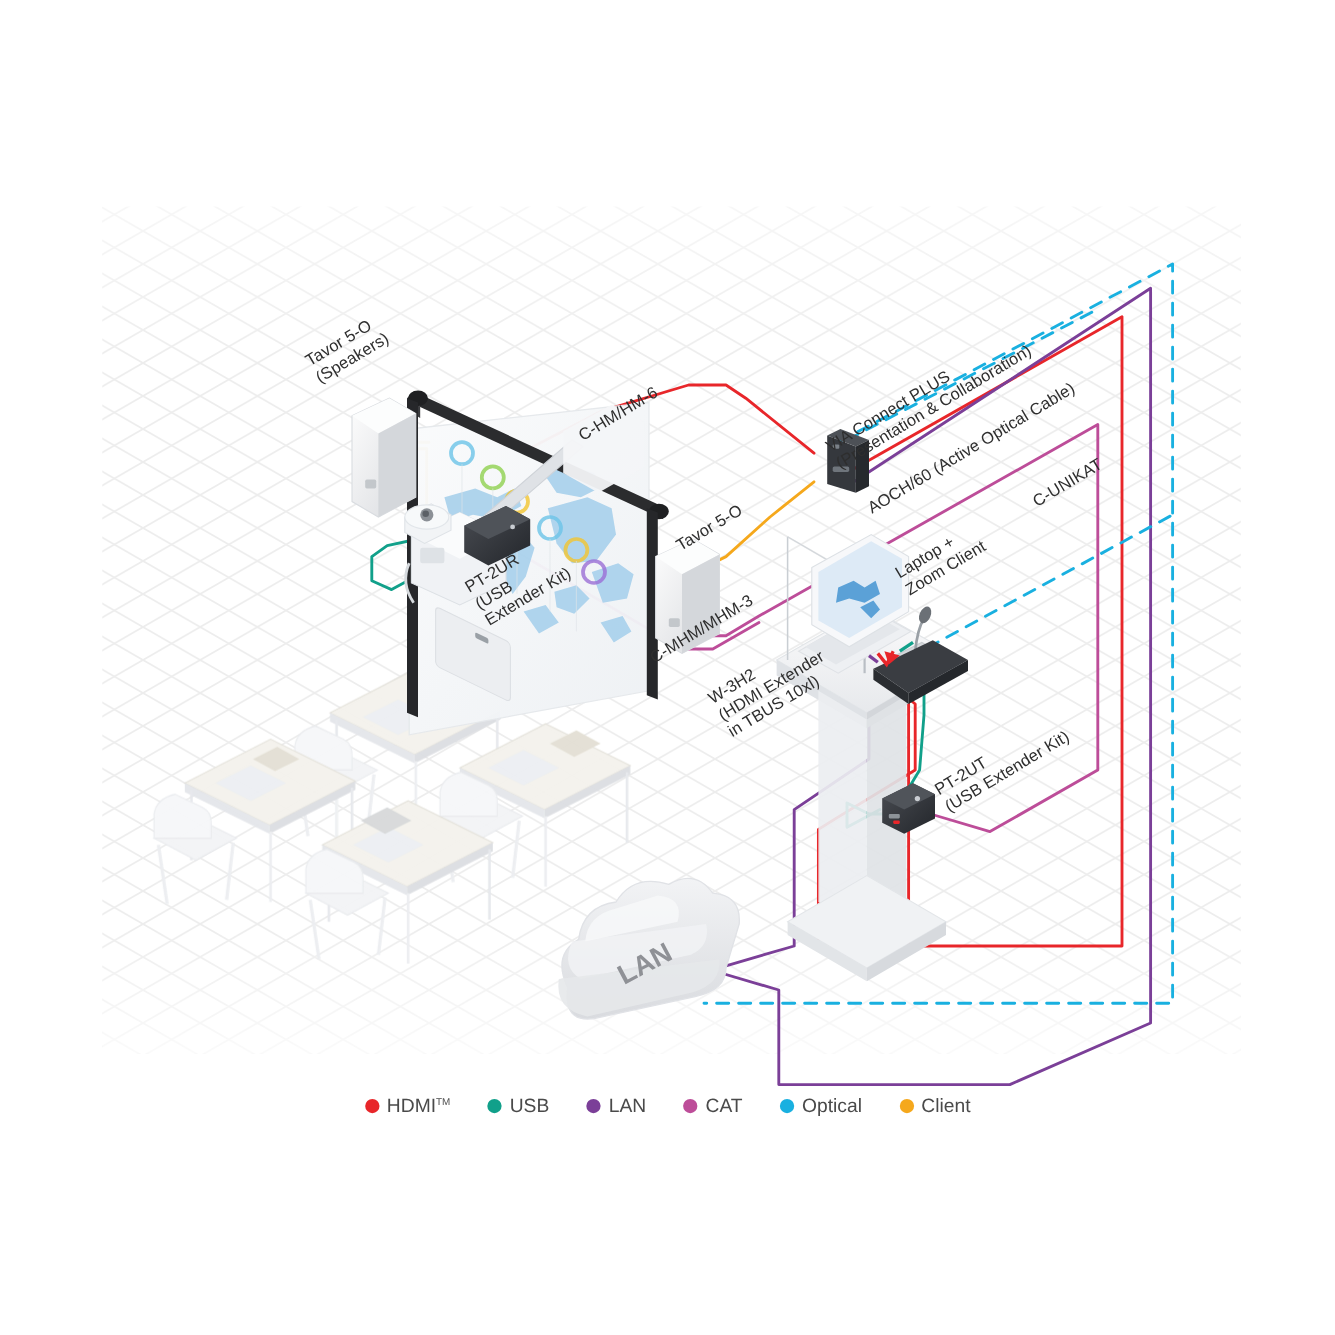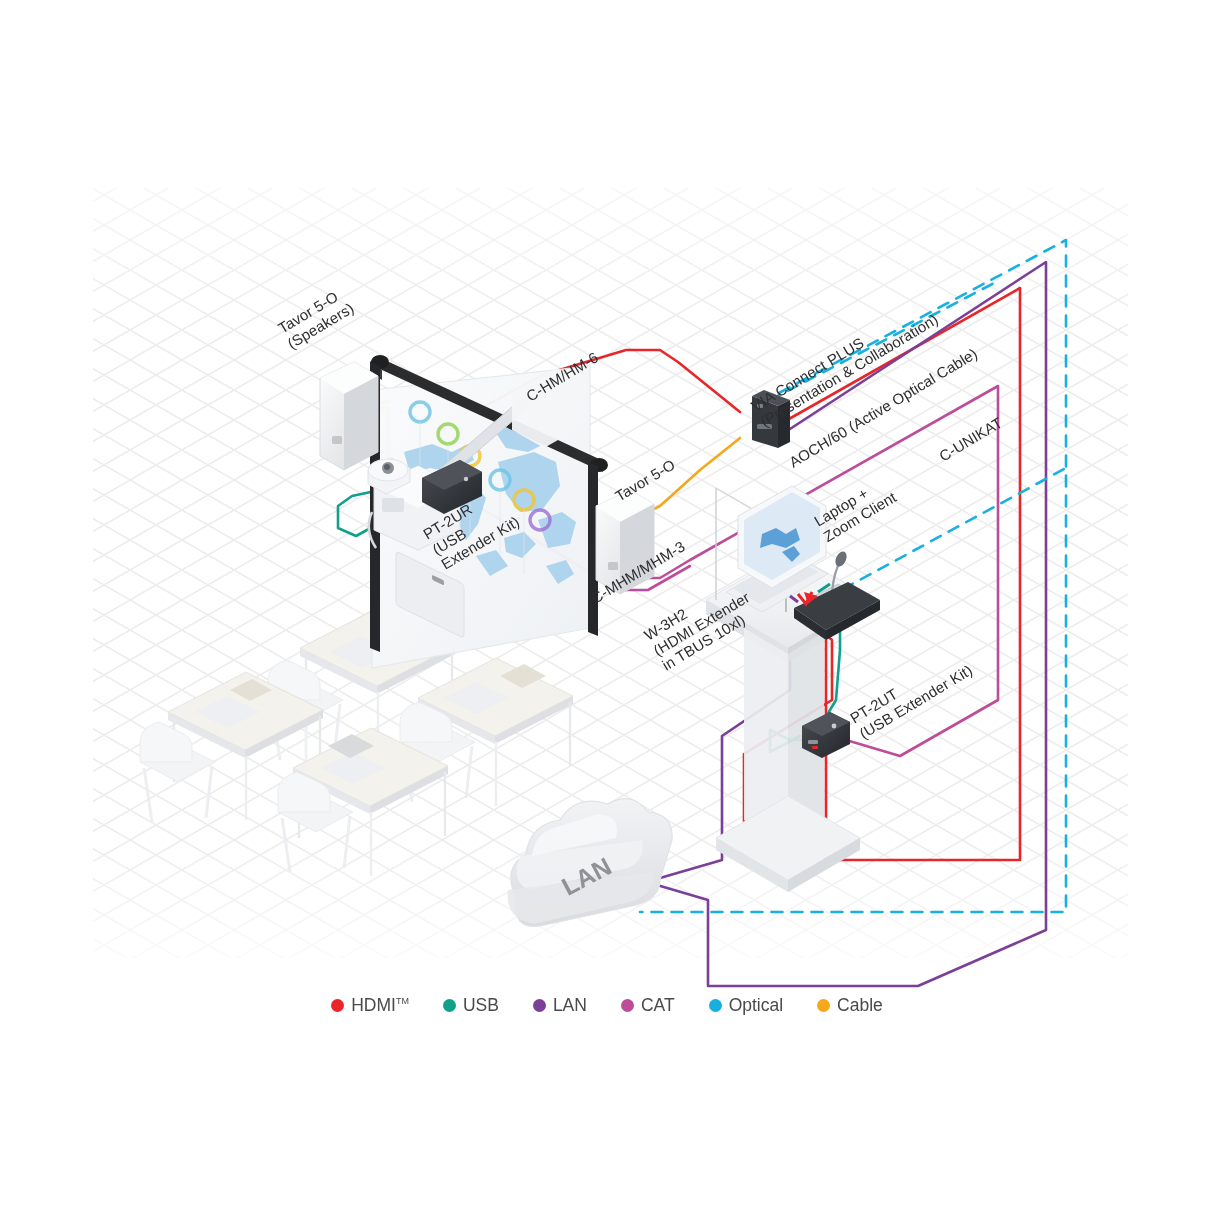--- a/index.html
+++ b/index.html
@@ -388,17 +388,17 @@
       <div class="legend-item">
         <span class="legend-dot" style="background: rgb(189, 77, 153);"></span>
         <span class="legend-text">CAT</span>
       </div>
       <div class="legend-item">
         <span class="legend-dot" style="background: rgb(25, 176, 224);"></span>
         <span class="legend-text">Optical</span>
       </div>
       <div class="legend-item">
         <span class="legend-dot" style="background: rgb(245, 168, 28);"></span>
-        <span class="legend-text">Cable</span>
+        <span class="legend-text">Client</span>
       </div>
     </div>
 
 </div>
 
 </body></html>

